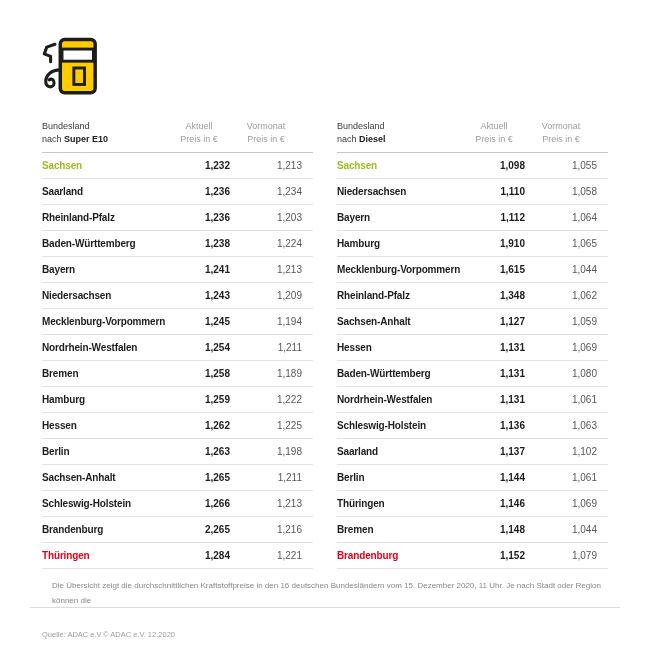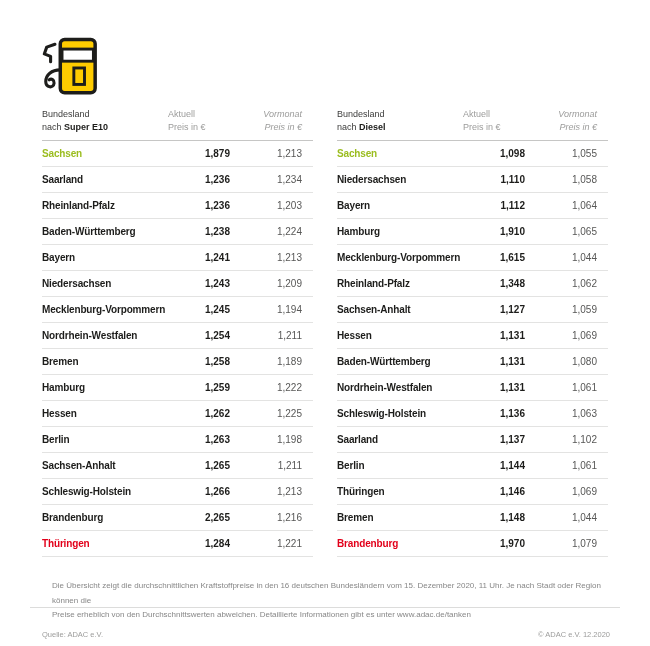--- a/index.html
+++ b/index.html
@@ -27,22 +27,22 @@
   }
   .table { flex: 1 1 0; min-width: 0; }
   .thead {
     display: flex; align-items: flex-end;
     padding: 0 11px 6px 0;
     border-bottom: 1px solid #c6c6c5;
     font-size: 9px; line-height: 13px; color: #9c9c9b;
   }
   .thead .c1 { flex: 1; color: #3c3c3b; }
   .thead .c1 b { font-weight: bold; color: #1d1d1b; }
-  .thead .c2 { width: 62px; text-align: left; }
-  .thead .c3 { width: 72px; text-align: right; font-style: italic; }
+  .thead .c2 { width: 62px; text-align: center; margin-top: 12px; }
+  .thead .c3 { width: 72px; text-align: center; }
   .row {
     display: flex; align-items: center;
     height: 25px; border-bottom: 1px solid #e3e3e2;
     padding-right: 11px;
     font-size: 10px;
   }
   .row .name { flex: 1; font-weight: bold; white-space: nowrap; letter-spacing: -0.15px; color: #1d1d1b; }
   .row .name.green { color: #9bbd1f; }
   .row .name.red   { color: #e2001a; }
   .row .cur  { width: 62px; text-align: right; font-weight: bold; color: #1d1d1b; }
@@ -51,21 +51,21 @@
     position: absolute; top: 569px; left: 42px; right: 36px;
     margin: 10px;
     font-size: 8px; line-height: 14.5px; color: #878787;
   }
   .credits-line {
     position: absolute; top: 607px; left: 30px; right: 30px;
     border-top: 1px solid #dcdcdb; height: 0;
   }
   .credits {
     position: absolute; top: 630px; left: 42px; right: 40px;
-    display: flex; justify-content: space-between;
+    display: flex; justify-content: flex-start;
     font-size: 7.5px; color: #9c9c9b;
   }
 </style>
 </head>
 <body>
 
 <div class="hdr">
   <svg viewBox="0 0 64 64" aria-hidden="true">
     <rect x="23" y="3.5" width="36" height="55" rx="4.5" fill="#FFCC00" stroke="#1d1d1b" stroke-width="3.6"></rect>
     <rect x="24.8" y="13.5" width="32.4" height="12.5" fill="#ffffff" stroke="#1d1d1b" stroke-width="3"></rect>
@@ -88,21 +88,21 @@
         <span>Preis in €</span>
       </div>
       <div class="c3">
         <span>Vormonat</span><br>
         <span>Preis in €</span>
       </div>
     </div>
     <div class="rows">
         <div class="row">
           <span class="name green">Sachsen</span>
-          <span class="cur">1,879</span>
+          <span class="cur">1,232</span>
           <span class="prev">1,213</span>
         </div>
         <div class="row">
           <span class="name">Saarland</span>
           <span class="cur">1,236</span>
           <span class="prev">1,234</span>
         </div>
         <div class="row">
           <span class="name">Rheinland-Pfalz</span>
           <span class="cur">1,236</span>
@@ -262,31 +262,30 @@
           <span class="cur">1,146</span>
           <span class="prev">1,069</span>
         </div>
         <div class="row">
           <span class="name">Bremen</span>
           <span class="cur">1,148</span>
           <span class="prev">1,044</span>
         </div>
         <div class="row">
           <span class="name red">Brandenburg</span>
-          <span class="cur">1,970</span>
+          <span class="cur">1,152</span>
           <span class="prev">1,079</span>
         </div>
       </div>
   </section>
 
 </div>
 
 <p class="footnote">
   <span>Die Übersicht zeigt die durchschnittlichen Kraftstoffpreise in den 16 deutschen Bundesländern vom 15. Dezember 2020, 11 Uhr. Je nach Stadt oder Region können die</span><br>
-  <span>Preise erheblich von den Durchschnittswerten abweichen. Detaillierte Informationen gibt es unter www.adac.de/tanken</span>
 </p>
 
 <div class="credits-line"></div>
 
 <div class="credits">
   <span>Quelle: ADAC e.V.</span>
   <span>© ADAC e.V. 12.2020</span>
 </div>
 
 </body></html>

